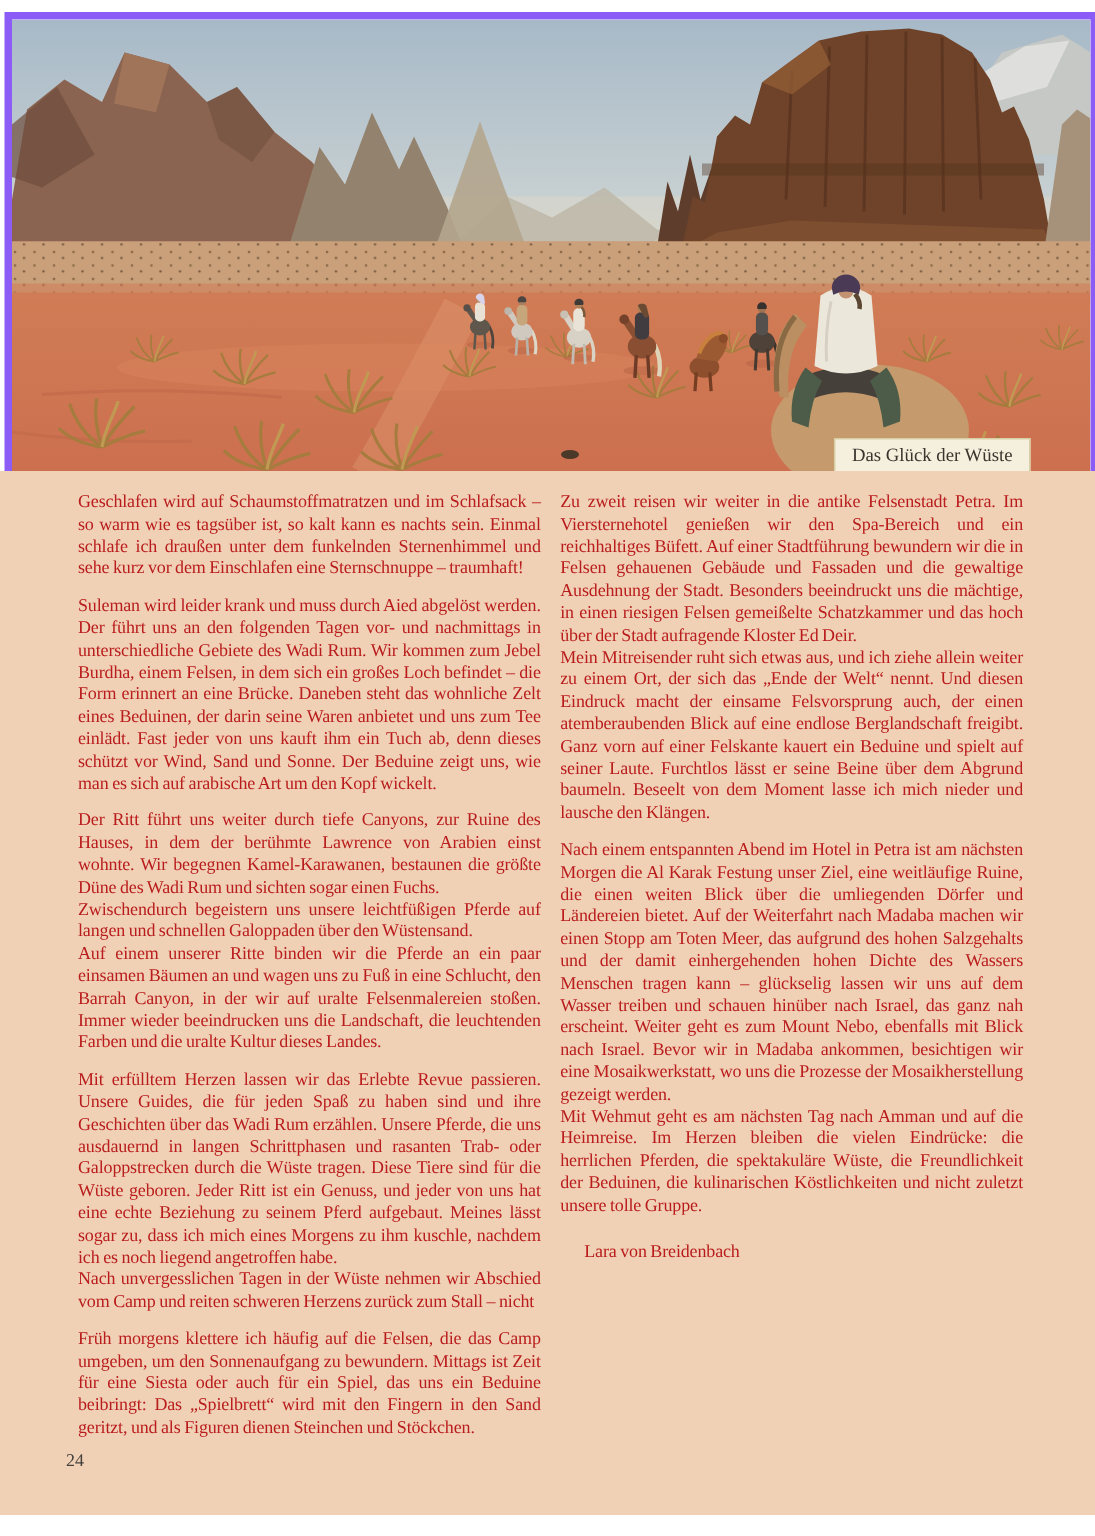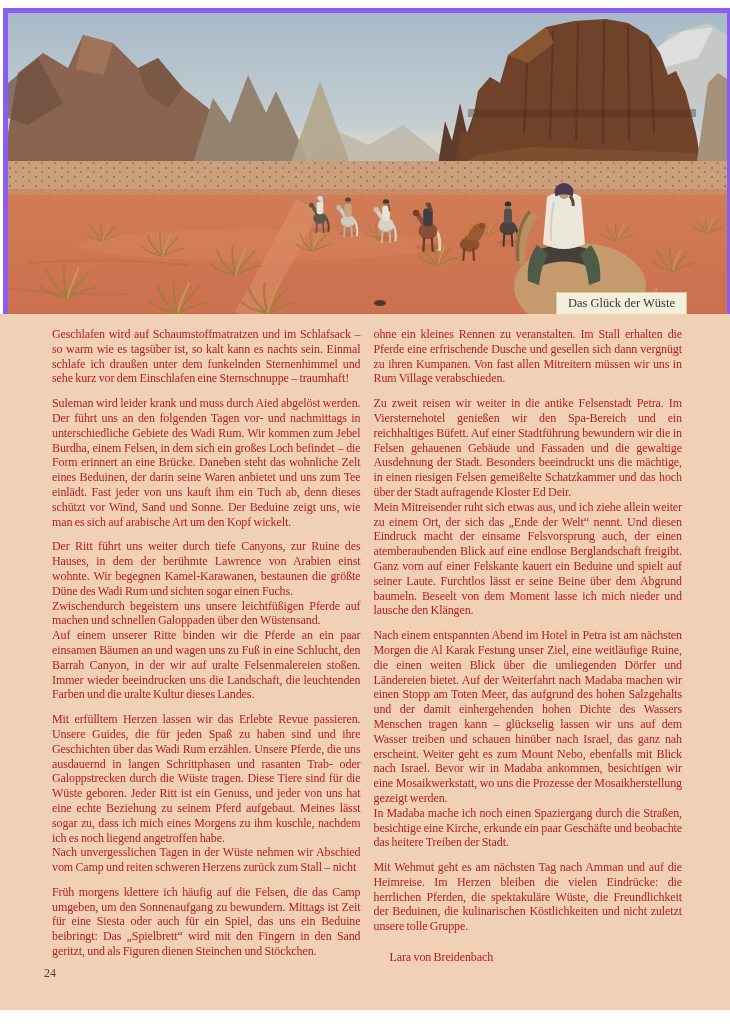--- a/index.html
+++ b/index.html
@@ -214,31 +214,29 @@
       </g>
     </svg>
     <div class="caption">Das Glück der Wüste</div>
   </div>
 
   <div class="content">
     <div class="col" lang="de">
       <p>Geschlafen wird auf Schaumstoffmatratzen und im Schlafsack – so warm wie es tagsüber ist, so kalt kann es nachts sein. Einmal schlafe ich draußen unter dem funkelnden Sternenhimmel und sehe kurz vor dem Einschlafen eine Sternschnuppe – traumhaft!</p>
       <p>Suleman wird leider krank und muss durch Aied abgelöst werden. Der führt uns an den folgenden Tagen vor- und nachmittags in unterschiedliche Gebiete des Wadi Rum. Wir kommen zum Jebel Burdha, einem Felsen, in dem sich ein großes Loch befindet – die Form erinnert an eine Brücke. Daneben steht das wohnliche Zelt eines Beduinen, der darin seine Waren anbietet und uns zum Tee einlädt. Fast jeder von uns kauft ihm ein Tuch ab, denn dieses schützt vor Wind, Sand und Sonne. Der Beduine zeigt uns, wie man es sich auf arabische Art um den Kopf wickelt.</p>
       <p class="flow">Der Ritt führt uns weiter durch tiefe Canyons, zur Ruine des Hauses, in dem der berühmte Lawrence von Arabien einst wohnte. Wir begegnen Kamel-Karawanen, bestaunen die größte Düne des Wadi Rum und sichten sogar einen Fuchs.</p>
-      <p class="flow">Zwischendurch begeistern uns unsere leichtfüßigen Pferde auf machen und schnellen Galoppaden über den Wüstensand.</p>
+      <p class="flow">Zwischendurch begeistern uns unsere leichtfüßigen Pferde auf langen und schnellen Galoppaden über den Wüstensand.</p>
       <p>Auf einem unserer Ritte binden wir die Pferde an ein paar einsamen Bäumen an und wagen uns zu Fuß in eine Schlucht, den Barrah Canyon, in der wir auf uralte Felsenmalereien stoßen. Immer wieder beeindrucken uns die Landschaft, die leuchtenden Farben und die uralte Kultur dieses Landes.</p>
       <p class="flow">Mit erfülltem Herzen lassen wir das Erlebte Revue passieren. Unsere Guides, die für jeden Spaß zu haben sind und ihre Geschichten über das Wadi Rum erzählen. Unsere Pferde, die uns ausdauernd in langen Schrittphasen und rasanten Trab- oder Galoppstrecken durch die Wüste tragen. Diese Tiere sind für die Wüste geboren. Jeder Ritt ist ein Genuss, und jeder von uns hat eine echte Beziehung zu seinem Pferd aufgebaut. Meines lässt sogar zu, dass ich mich eines Morgens zu ihm kuschle, nachdem ich es noch liegend angetroffen habe.</p>
       <p>Nach unvergesslichen Tagen in der Wüste nehmen wir Abschied vom Camp und reiten schweren Herzens zurück zum Stall – nicht</p>
       <p>Früh morgens klettere ich häufig auf die Felsen, die das Camp umgeben, um den Sonnenaufgang zu bewundern. Mittags ist Zeit für eine Siesta oder auch für ein Spiel, das uns ein Beduine beibringt: Das „Spielbrett“ wird mit den Fingern in den Sand geritzt, und als Figuren dienen Steinchen und Stöckchen.</p>
     </div>
     <div class="col" lang="de">
-      <p>ohne ein kleines Rennen zu veranstalten. Im Stall erhalten die Pferde eine erfrischende Dusche und gesellen sich dann vergnügt zu ihren Kumpanen. Von fast allen Mitreitern müssen wir uns in Rum Village verabschieden.</p>
       <p class="flow">Zu zweit reisen wir weiter in die antike Felsenstadt Petra. Im Viersternehotel genießen wir den Spa-Bereich und ein reichhaltiges Büfett. Auf einer Stadtführung bewundern wir die in Felsen gehauenen Gebäude und Fassaden und die gewaltige Ausdehnung der Stadt. Besonders beeindruckt uns die mächtige, in einen riesigen Felsen gemeißelte Schatzkammer und das hoch über der Stadt aufragende Kloster Ed Deir.</p>
       <p>Mein Mitreisender ruht sich etwas aus, und ich ziehe allein weiter zu einem Ort, der sich das „Ende der Welt“ nennt. Und diesen Eindruck macht der einsame Felsvorsprung auch, der einen atemberaubenden Blick auf eine endlose Berglandschaft freigibt. Ganz vorn auf einer Felskante kauert ein Beduine und spielt auf seiner Laute. Furchtlos lässt er seine Beine über dem Abgrund baumeln. Beseelt von dem Moment lasse ich mich nieder und lausche den Klängen.</p>
       <p class="flow">Nach einem entspannten Abend im Hotel in Petra ist am nächsten Morgen die Al Karak Festung unser Ziel, eine weitläufige Ruine, die einen weiten Blick über die umliegenden Dörfer und Ländereien bietet. Auf der Weiterfahrt nach Madaba machen wir einen Stopp am Toten Meer, das aufgrund des hohen Salzgehalts und der damit einhergehenden hohen Dichte des Wassers Menschen tragen kann – glückselig lassen wir uns auf dem Wasser treiben und schauen hinüber nach Israel, das ganz nah erscheint. Weiter geht es zum Mount Nebo, ebenfalls mit Blick nach Israel. Bevor wir in Madaba ankommen, besichtigen wir eine Mosaikwerkstatt, wo uns die Prozesse der Mosaikherstellung gezeigt werden.</p>
-      <p>In Madaba mache ich noch einen Spaziergang durch die Straßen, besichtige eine Kirche, erkunde ein paar Geschäfte und beobachte das heitere Treiben der Stadt.</p>
       <p class="flow">Mit Wehmut geht es am nächsten Tag nach Amman und auf die Heimreise. Im Herzen bleiben die vielen Eindrücke: die herrlichen Pferden, die spektakuläre Wüste, die Freundlichkeit der Beduinen, die kulinarischen Köstlichkeiten und nicht zuletzt unsere tolle Gruppe.</p>
       <div class="byline">Lara von Breidenbach</div>
     </div>
   </div>
 
   <div class="pagenum">24</div>
 </div>
 
 </body></html>

